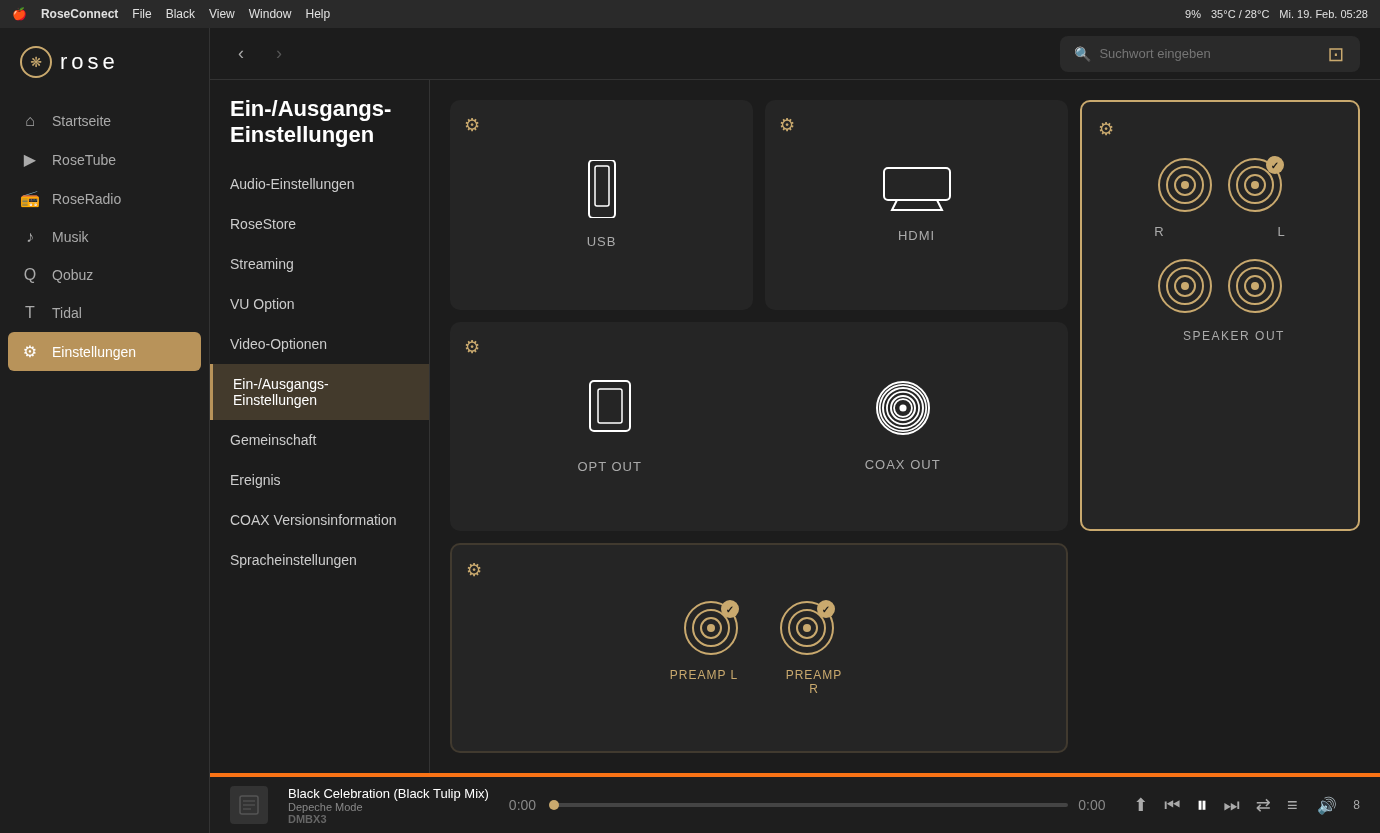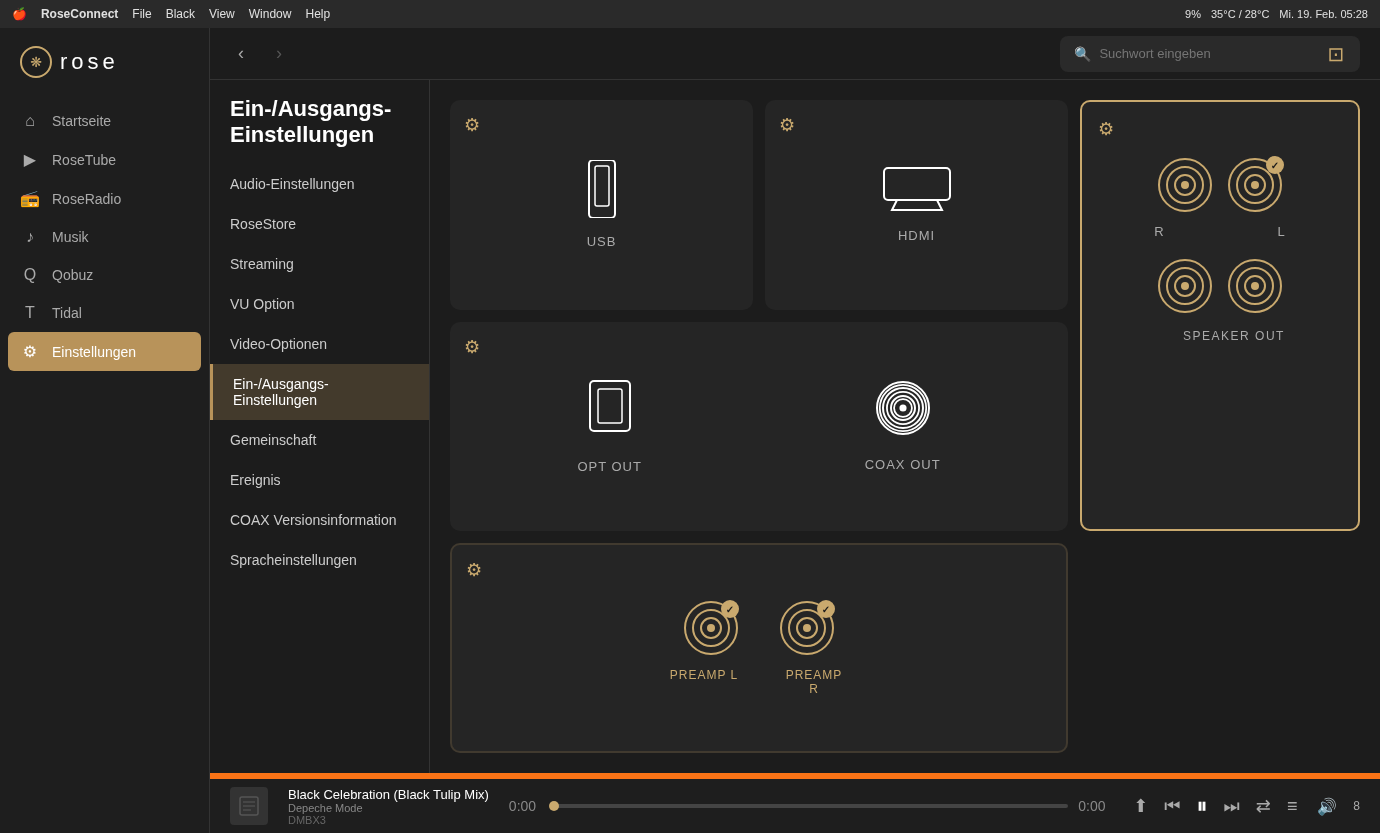--- a/index.html
+++ b/index.html
@@ -247,35 +247,35 @@
       padding: 16px; position: relative;
       display: flex; flex-direction: row; align-items: center;
       justify-content: space-around; min-height: 160px;
       cursor: pointer;
     }
     .opt-item, .coax-item { display: flex; flex-direction: column; align-items: center; gap: 10px; }
 
     
     .player-bar {
       height: 60px; background: #1e1e1e;
-      border-top: 6px solid #f97316;
+      border-top: 4px solid #f97316;
       display: flex; align-items: center;
       padding: 16px 20px; gap: 20px;
       width: 100%;
     }
     .player-thumb {
       width: 38px; height: 38px;
       background: #333; border-radius: 4px;
       display: flex; align-items: center; justify-content: center;
       font-size: 10px; color: #888;
     }
     .player-info { min-width: 160px; }
     .player-title { font-size: 13px; color: #fff; font-weight: 500; }
     .player-artist { font-size: 11px; color: #888; }
-    .player-album { font-size: 11px; color: #666; }
+    .player-album { font-size: 11px; color: #666; font-weight: bold; }
     .player-progress { flex: 1; display: flex; align-items: center; gap: 10px; }
     .time-label { font-size: 14px; color: #888; min-width: 35px; }
     .progress-track {
       flex: 1; height: 4px; background: #444; border-radius: 2px; position: relative;
     }
     .progress-fill { width: 0%; height: 100%; background: #c9a96e; border-radius: 2px; }
     .progress-thumb {
       width: 10px; height: 10px; background: #c9a96e;
       border-radius: 50%; position: absolute;
       top: -3px; left: 0%;

